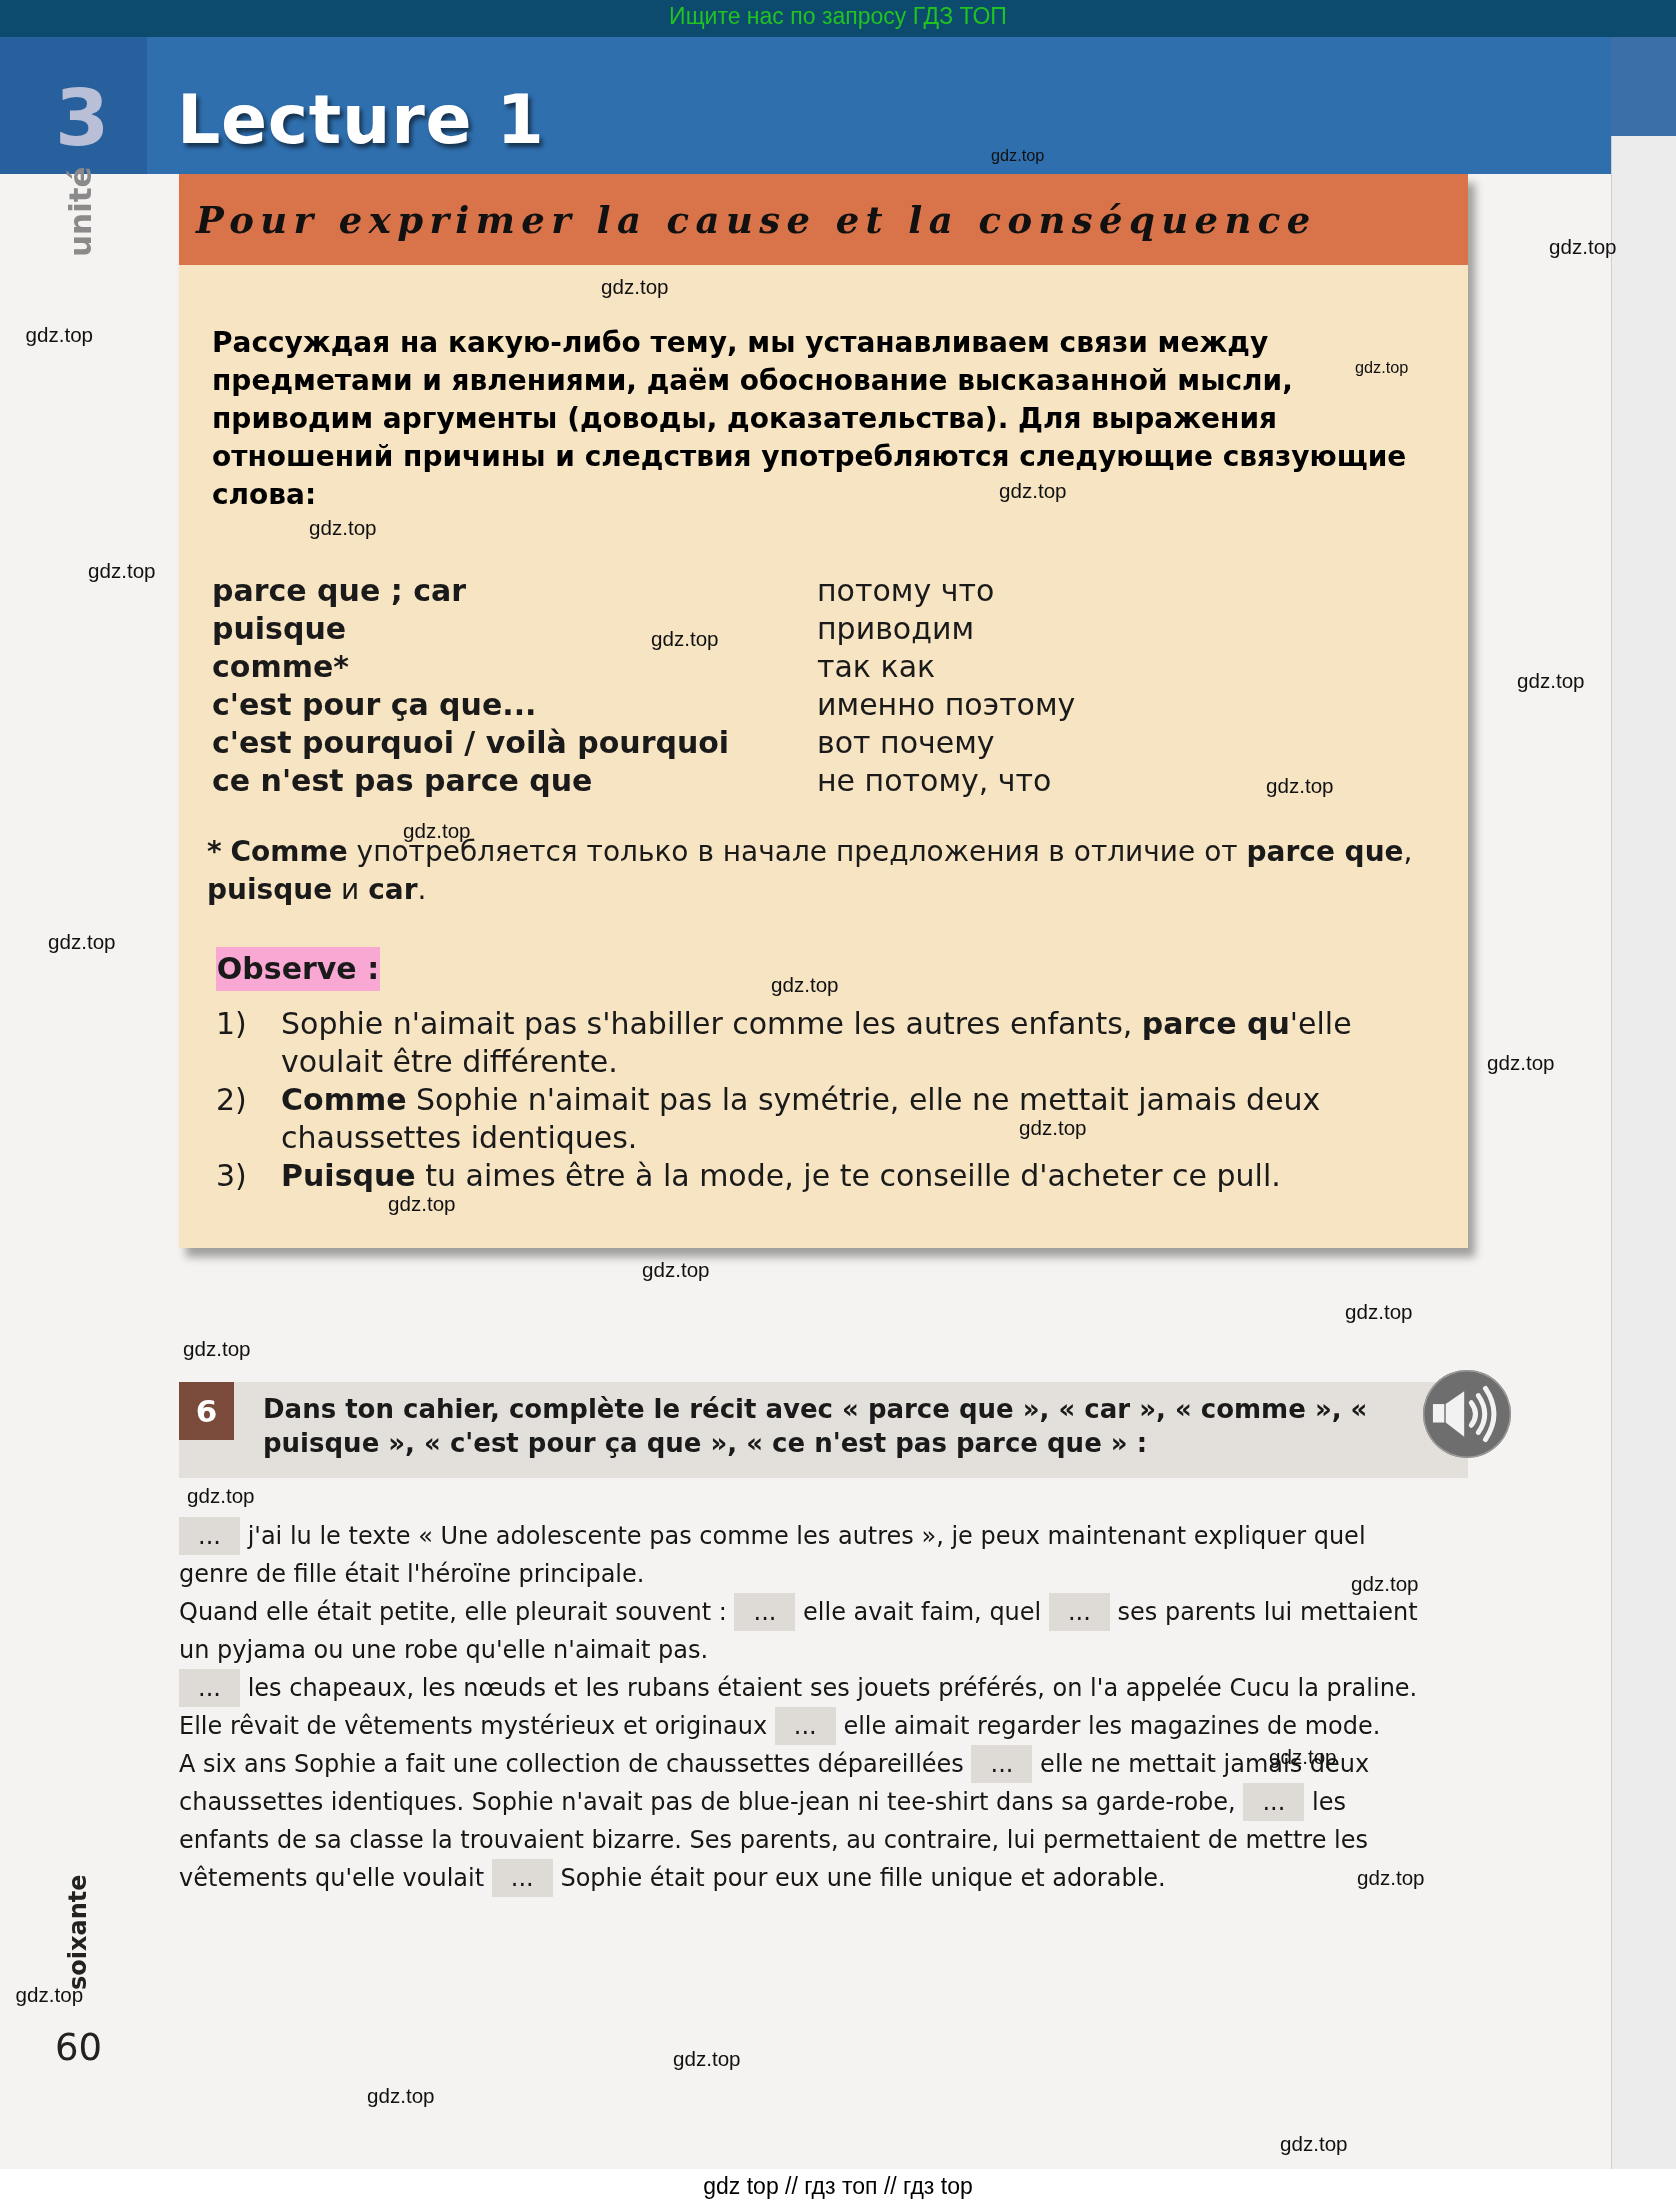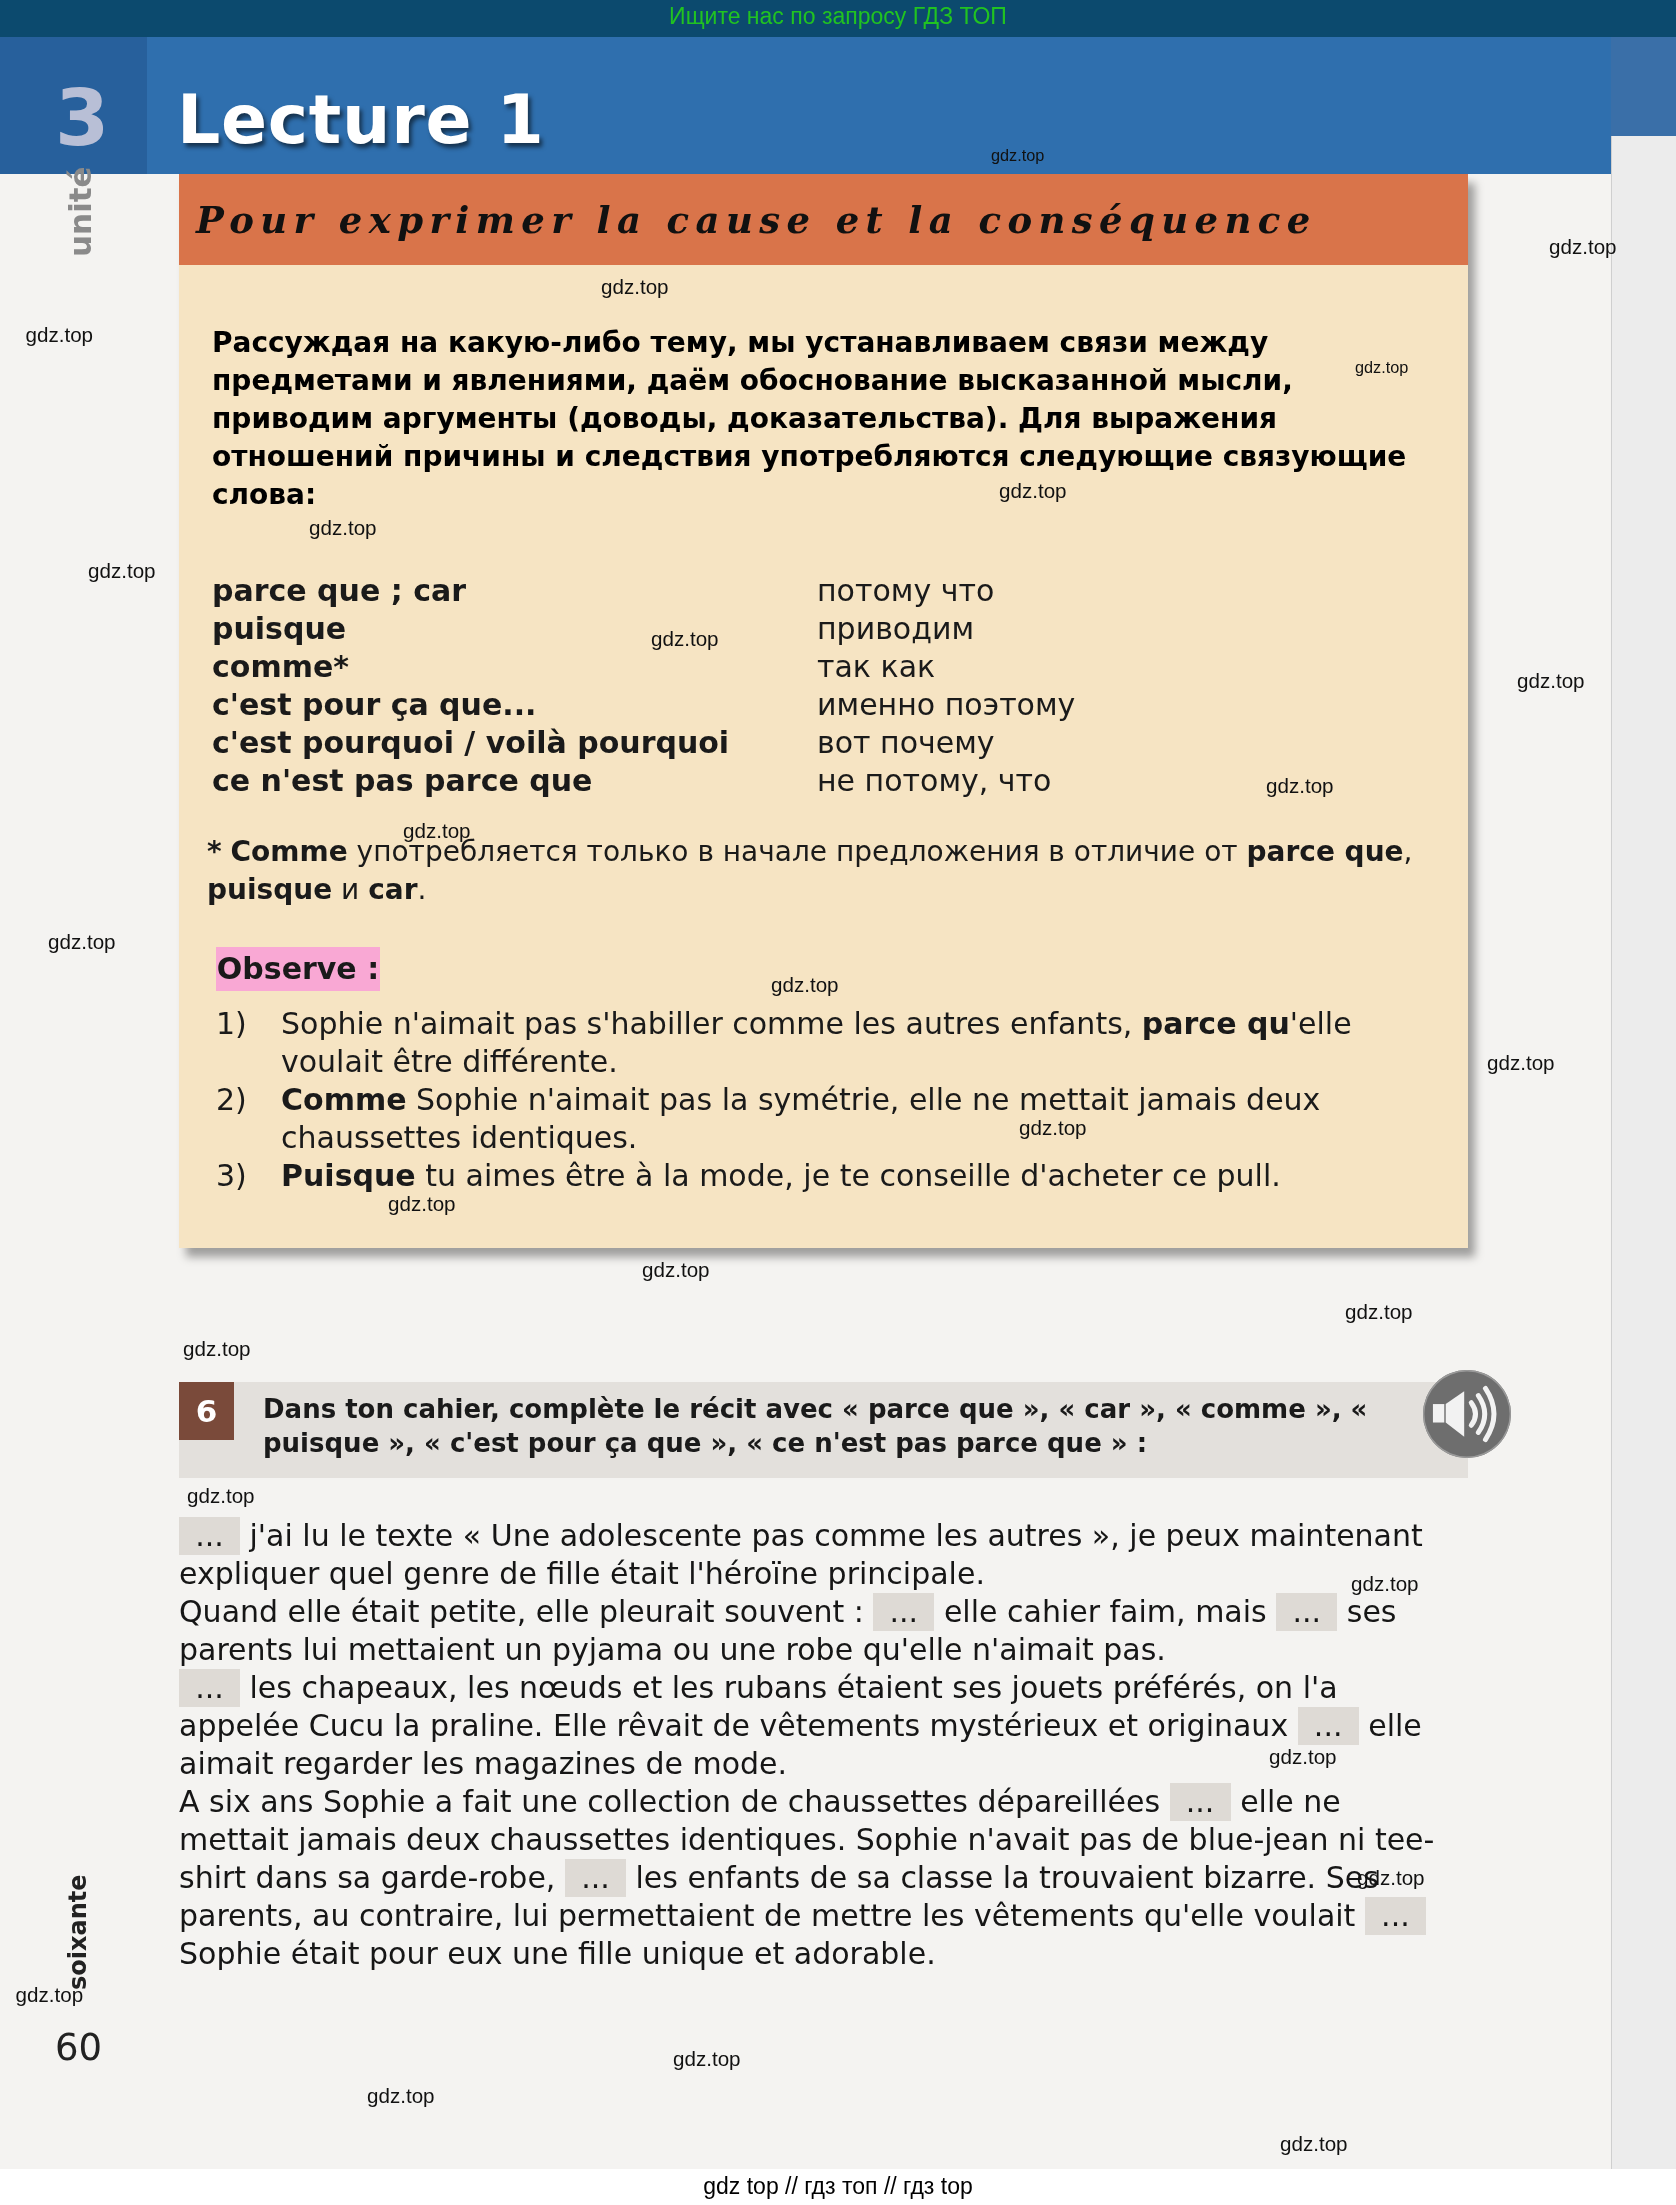--- a/index.html
+++ b/index.html
@@ -81,21 +81,21 @@
     .ex-instr {
       position: absolute; left: 84px; top: 10px; width: 1134px;
       font-size: 26px; font-weight: bold; line-height: 34px;
     }
     .audio-btn {
       left: 1423px; top: 1370px; width: 88px; height: 88px; border-radius: 50%;
       background: #6e6e6e; box-shadow: 0 0 0 1.4px #9a9a9a inset;
     }
     .story {
       left: 179px; top: 1517px; width: 1262px;
-      font-size: 30px; line-height: 38px; color: #161616;
+      font-size: 24px; line-height: 38px; color: #161616;
     }
     .story p { margin: 0; }
     .blank {
       display: inline-block; background: #dedad5; padding: 0 10px; min-width: 41px; text-align: center;
     }
     .side-word {
       left: 64px; top: 1886px; width: 28px; height: 92px;
       font-size: 24px; font-weight: bold; color: #222;
       writing-mode: vertical-rl; transform: rotate(180deg);
       display: flex; align-items: center; justify-content: center;
@@ -189,21 +189,21 @@
     <rect x="14" y="48" width="16" height="26" fill="#f2f2f2"></rect>
     <polygon points="32,48 58,30 58,94 32,74" fill="#f2f2f2"></polygon>
     <path d="M68 46 Q80 62 68 78" stroke="#f2f2f2" stroke-width="7" fill="none" stroke-linecap="round"></path>
     <path d="M78 36 Q96 62 78 88" stroke="#f2f2f2" stroke-width="7" fill="none" stroke-linecap="round"></path>
     <path d="M88 26 Q112 62 88 98" stroke="#f2f2f2" stroke-width="7" fill="none" stroke-linecap="round"></path>
   </svg>
 </div>
 
 <div class="abs story">
   <p><span class="blank">...</span><span> j'ai lu le texte « Une adolescente pas comme les autres », je peux maintenant expliquer quel genre de fille était l'héroïne principale.</span></p>
-  <p><span>Quand elle était petite, elle pleurait souvent : </span><span class="blank">...</span><span> elle cahier faim, mais </span><span class="blank">...</span><span> ses parents lui mettaient un pyjama ou une robe qu'elle n'aimait pas.</span></p>
+  <p><span>Quand elle était petite, elle pleurait souvent : </span><span class="blank">...</span><span> elle avait faim, quel </span><span class="blank">...</span><span> ses parents lui mettaient un pyjama ou une robe qu'elle n'aimait pas.</span></p>
   <p><span class="blank">...</span><span> les chapeaux, les nœuds et les rubans étaient ses jouets préférés, on l'a appelée Cucu la praline. Elle rêvait de vêtements mystérieux et originaux </span><span class="blank">...</span><span> elle aimait regarder les magazines de mode.</span></p>
   <p><span>A six ans Sophie a fait une collection de chaussettes dépareillées </span><span class="blank">...</span><span> elle ne mettait jamais deux chaussettes identiques. Sophie n'avait pas de blue-jean ni tee-shirt dans sa garde-robe, </span><span class="blank">...</span><span> les enfants de sa classe la trouvaient bizarre. Ses parents, au contraire, lui permettaient de mettre les vêtements qu'elle voulait </span><span class="blank">...</span><span> Sophie était pour eux une fille unique et adorable.</span></p>
 </div>
 
 <div class="abs side-word">soixante</div>
 <div class="abs page-num">60</div>
 
 <span class="wm" style="left:991px;top:146px;font-size:16.3px">gdz.top</span>
 <span class="wm" style="left:1549px;top:235px">gdz.top</span>
 <span class="wm" style="left:601px;top:275px">gdz.top</span>

